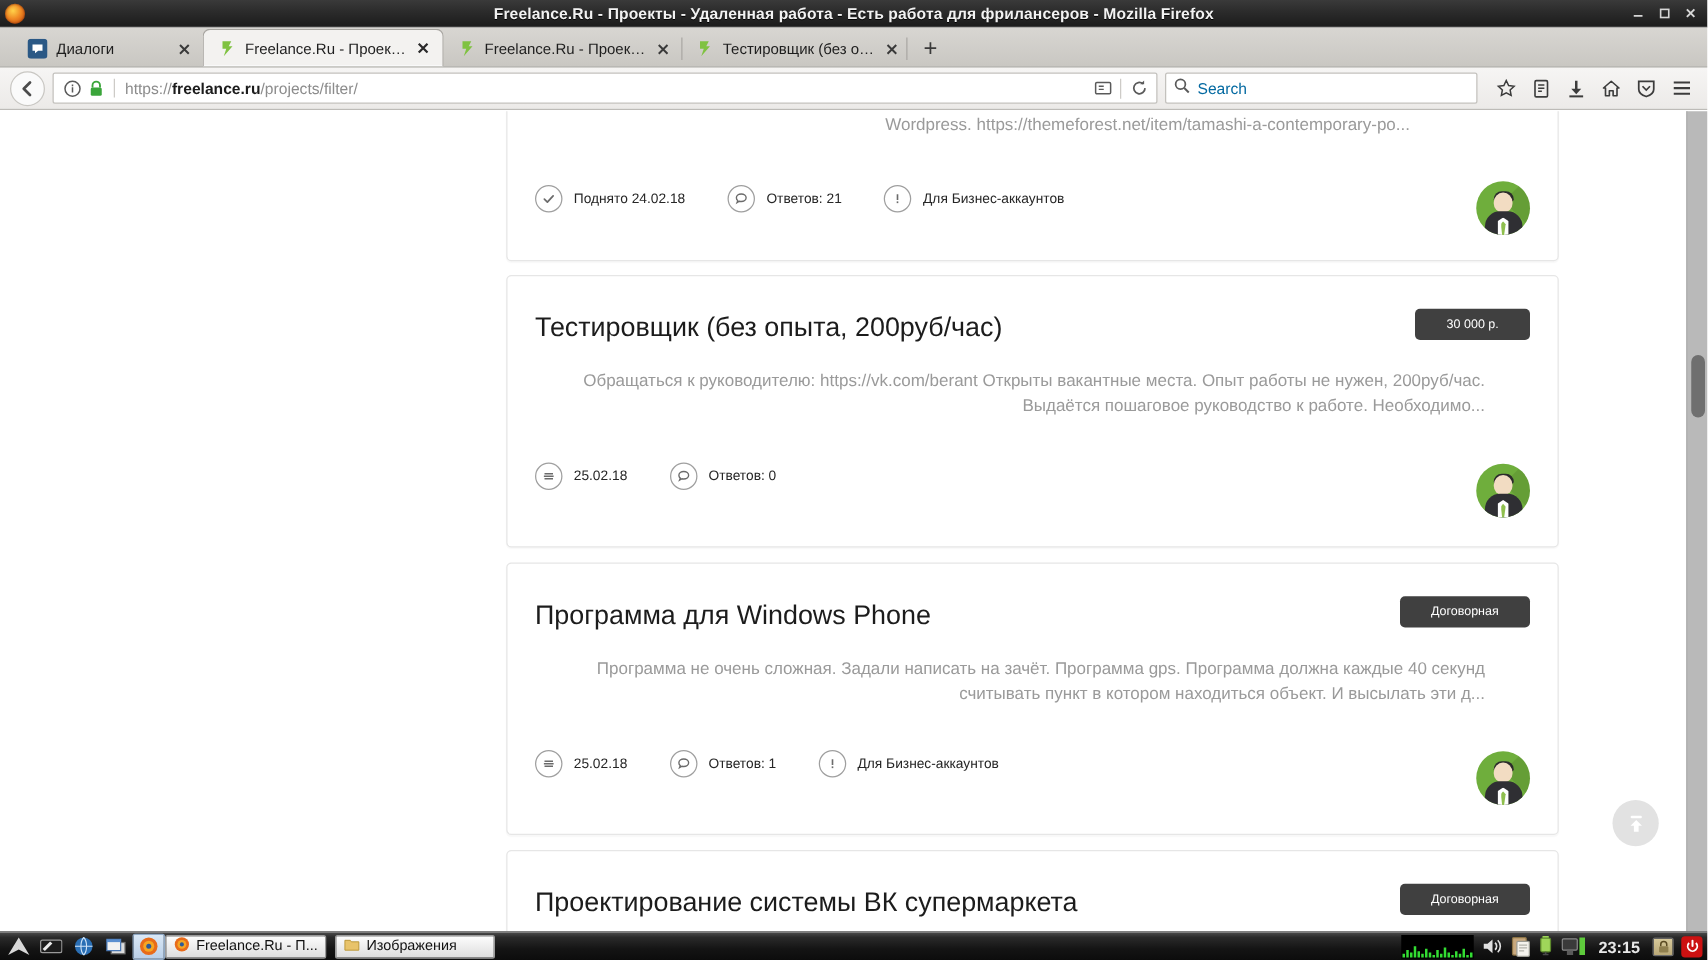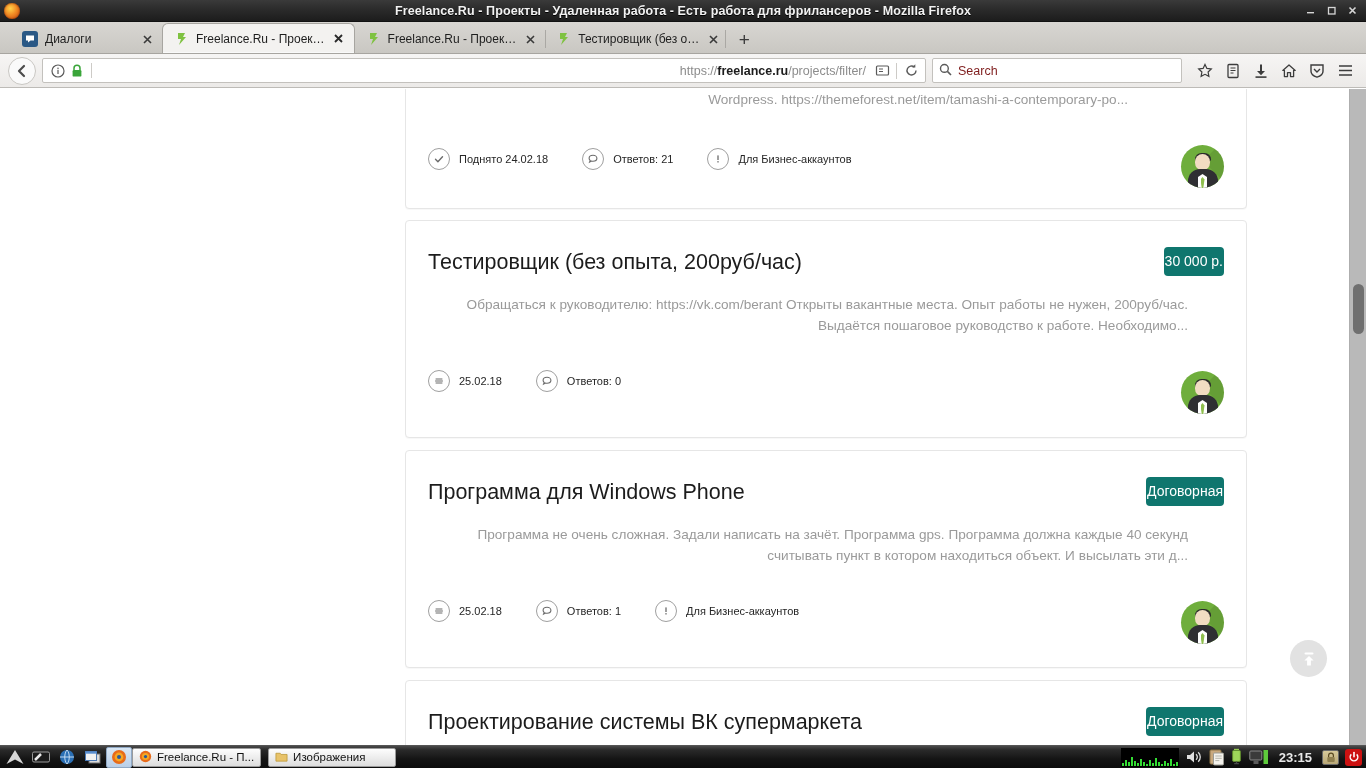--- a/index.html
+++ b/index.html
@@ -89,36 +89,35 @@
   .back-btn {
     width: 28px; height: 28px; border-radius: 50%;
     border: 1px solid #c9c7c3; background:#fafafa;
     display:flex;align-items:center;justify-content:center; color:#4c4c4c;
   }
   .urlbar {
     flex: 1 1 auto; height: 25px;
     background: #ffffff; border: 1px solid #c3c1bd; border-radius: 2px;
     display:flex; align-items:center; gap:6px; padding: 0 4px 0 8px;
     min-width: 100px;
-    text-align: right;
   }
   .url-info { color:#5a5a5a; display:flex; align-items:center; }
   .url-lock { color:#3aa53a; display:flex; align-items:center; }
   .url-sep { width:1px; height:15px; background:#cdcbc7; margin: 0 2px; }
   .url-text { flex:1 1 auto; font-size:12.5px; color:#8c8c8c; white-space:nowrap; overflow:hidden; }
   .url-text b { color:#1c1c1c; font-weight:bold; }
   .url-right { display:flex; align-items:center; gap:4px; margin-left:auto; }
   .url-icon { width:20px;height:20px; display:flex;align-items:center;justify-content:center; color:#5a5a5a;}
   .url-divider { width:1px; height:16px; background:#cdcbc7; }
   .searchbar {
     width: 250px; height: 25px; background:#fff;
     border: 1px solid #c3c1bd; border-radius: 2px;
     display:flex; align-items:center; gap:6px; padding: 0 6px;
   }
-  .search-ph { font-size:12.5px; color:#7f1d1d; }
+  .search-ph { font-size:12.5px; color:#0369a1; }
   .toolicons { display:flex; align-items:center; gap:2px; margin-left: 4px;}
   .toolicon { width:26px;height:26px;display:flex;align-items:center;justify-content:center;color:#3c3c3c;}
 
   
   .viewport {
     position: absolute; top: 89px; left: 0;
     width: 1366px; height: 656px;
     background: #ffffff; overflow: hidden;
   }
   .page {
@@ -137,22 +136,22 @@
     position: relative;
     padding: 0 22px;
   }
 
   .card-title-row { display:flex; align-items:flex-start; justify-content:space-between; gap:16px; }
   .card-title {
     font-size: 21.5px; color: #1c1c1c; font-weight: normal;
     line-height: 1.25; padding-top: 2px;
   }
   .badge {
-    background: #0f766e; color:#fff; border-radius: 4px;
-    font-size: 14px; padding: 7px 1px; white-space: nowrap;
+    background: #404040; color:#fff; border-radius: 4px;
+    font-size: 10px; padding: 7px 25px; white-space: nowrap;
     flex: 0 0 auto; line-height: 1.1;
   }
   .card-desc {
     font-size: 13.6px; color: #9a9a9a; line-height: 1.5;
     max-width: 760px;
     text-align: right;
   }
   .card-meta { display:flex; align-items:center; gap: 0px; }
   .meta-item { display:flex; align-items:center; gap:9px; }
   .meta-item + .meta-item { margin-left: 34px; }

